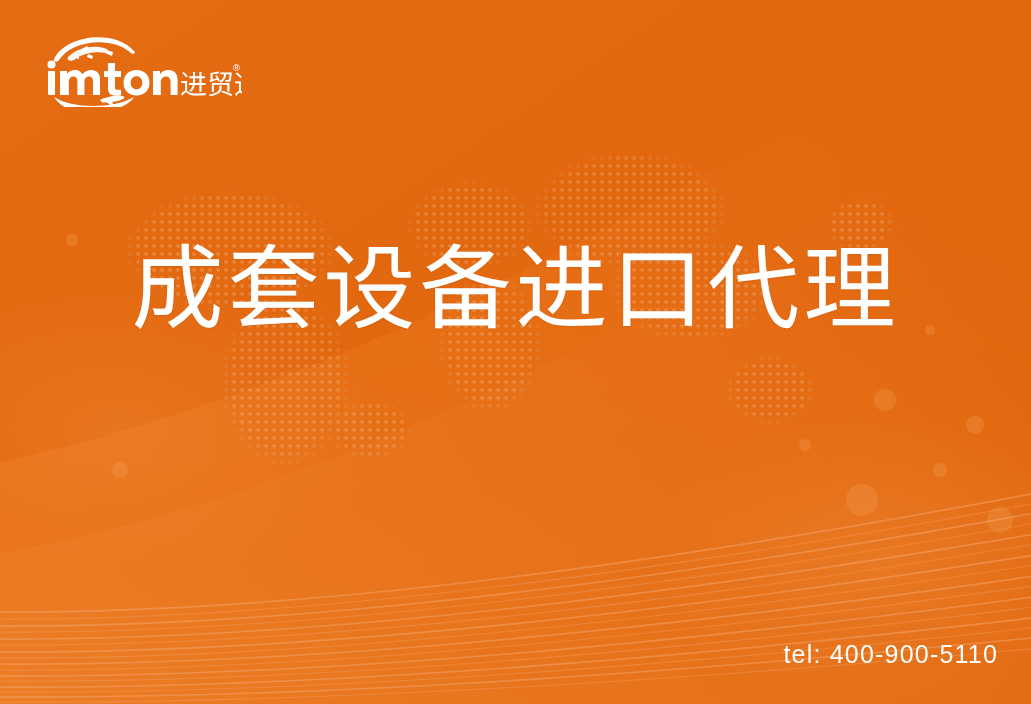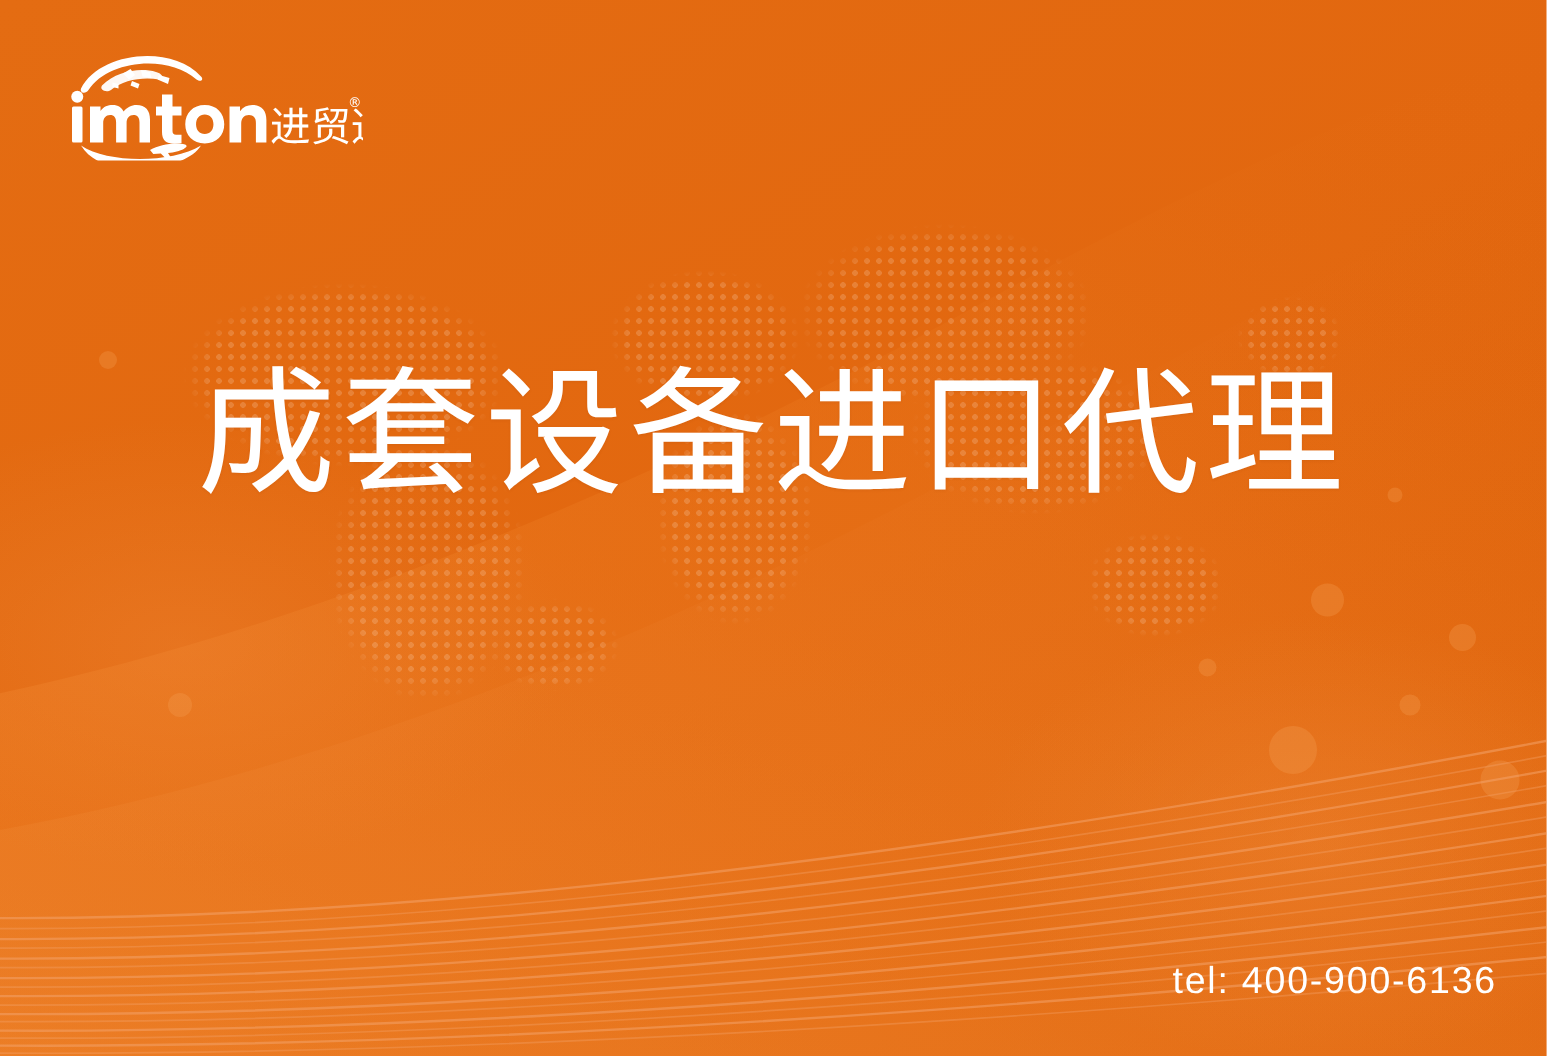--- a/index.html
+++ b/index.html
@@ -228,15 +228,15 @@
                  -1.6 1.6 -5 2.8 -9 3.4 l-3 0.4 2 3.2 -3.4 0.4 -3.4 -3.2
                  -5 0.2 z"></path>
       </g>
     </svg>
   </div>
 
   <div class="headline">
     <span class="line">成套设备进口代理</span>
   </div>
 
-  <div class="tel">tel: 400-900-6136</div>
+  <div class="tel">tel: 400-900-5110</div>
 
 </div>
 
 </body></html>

